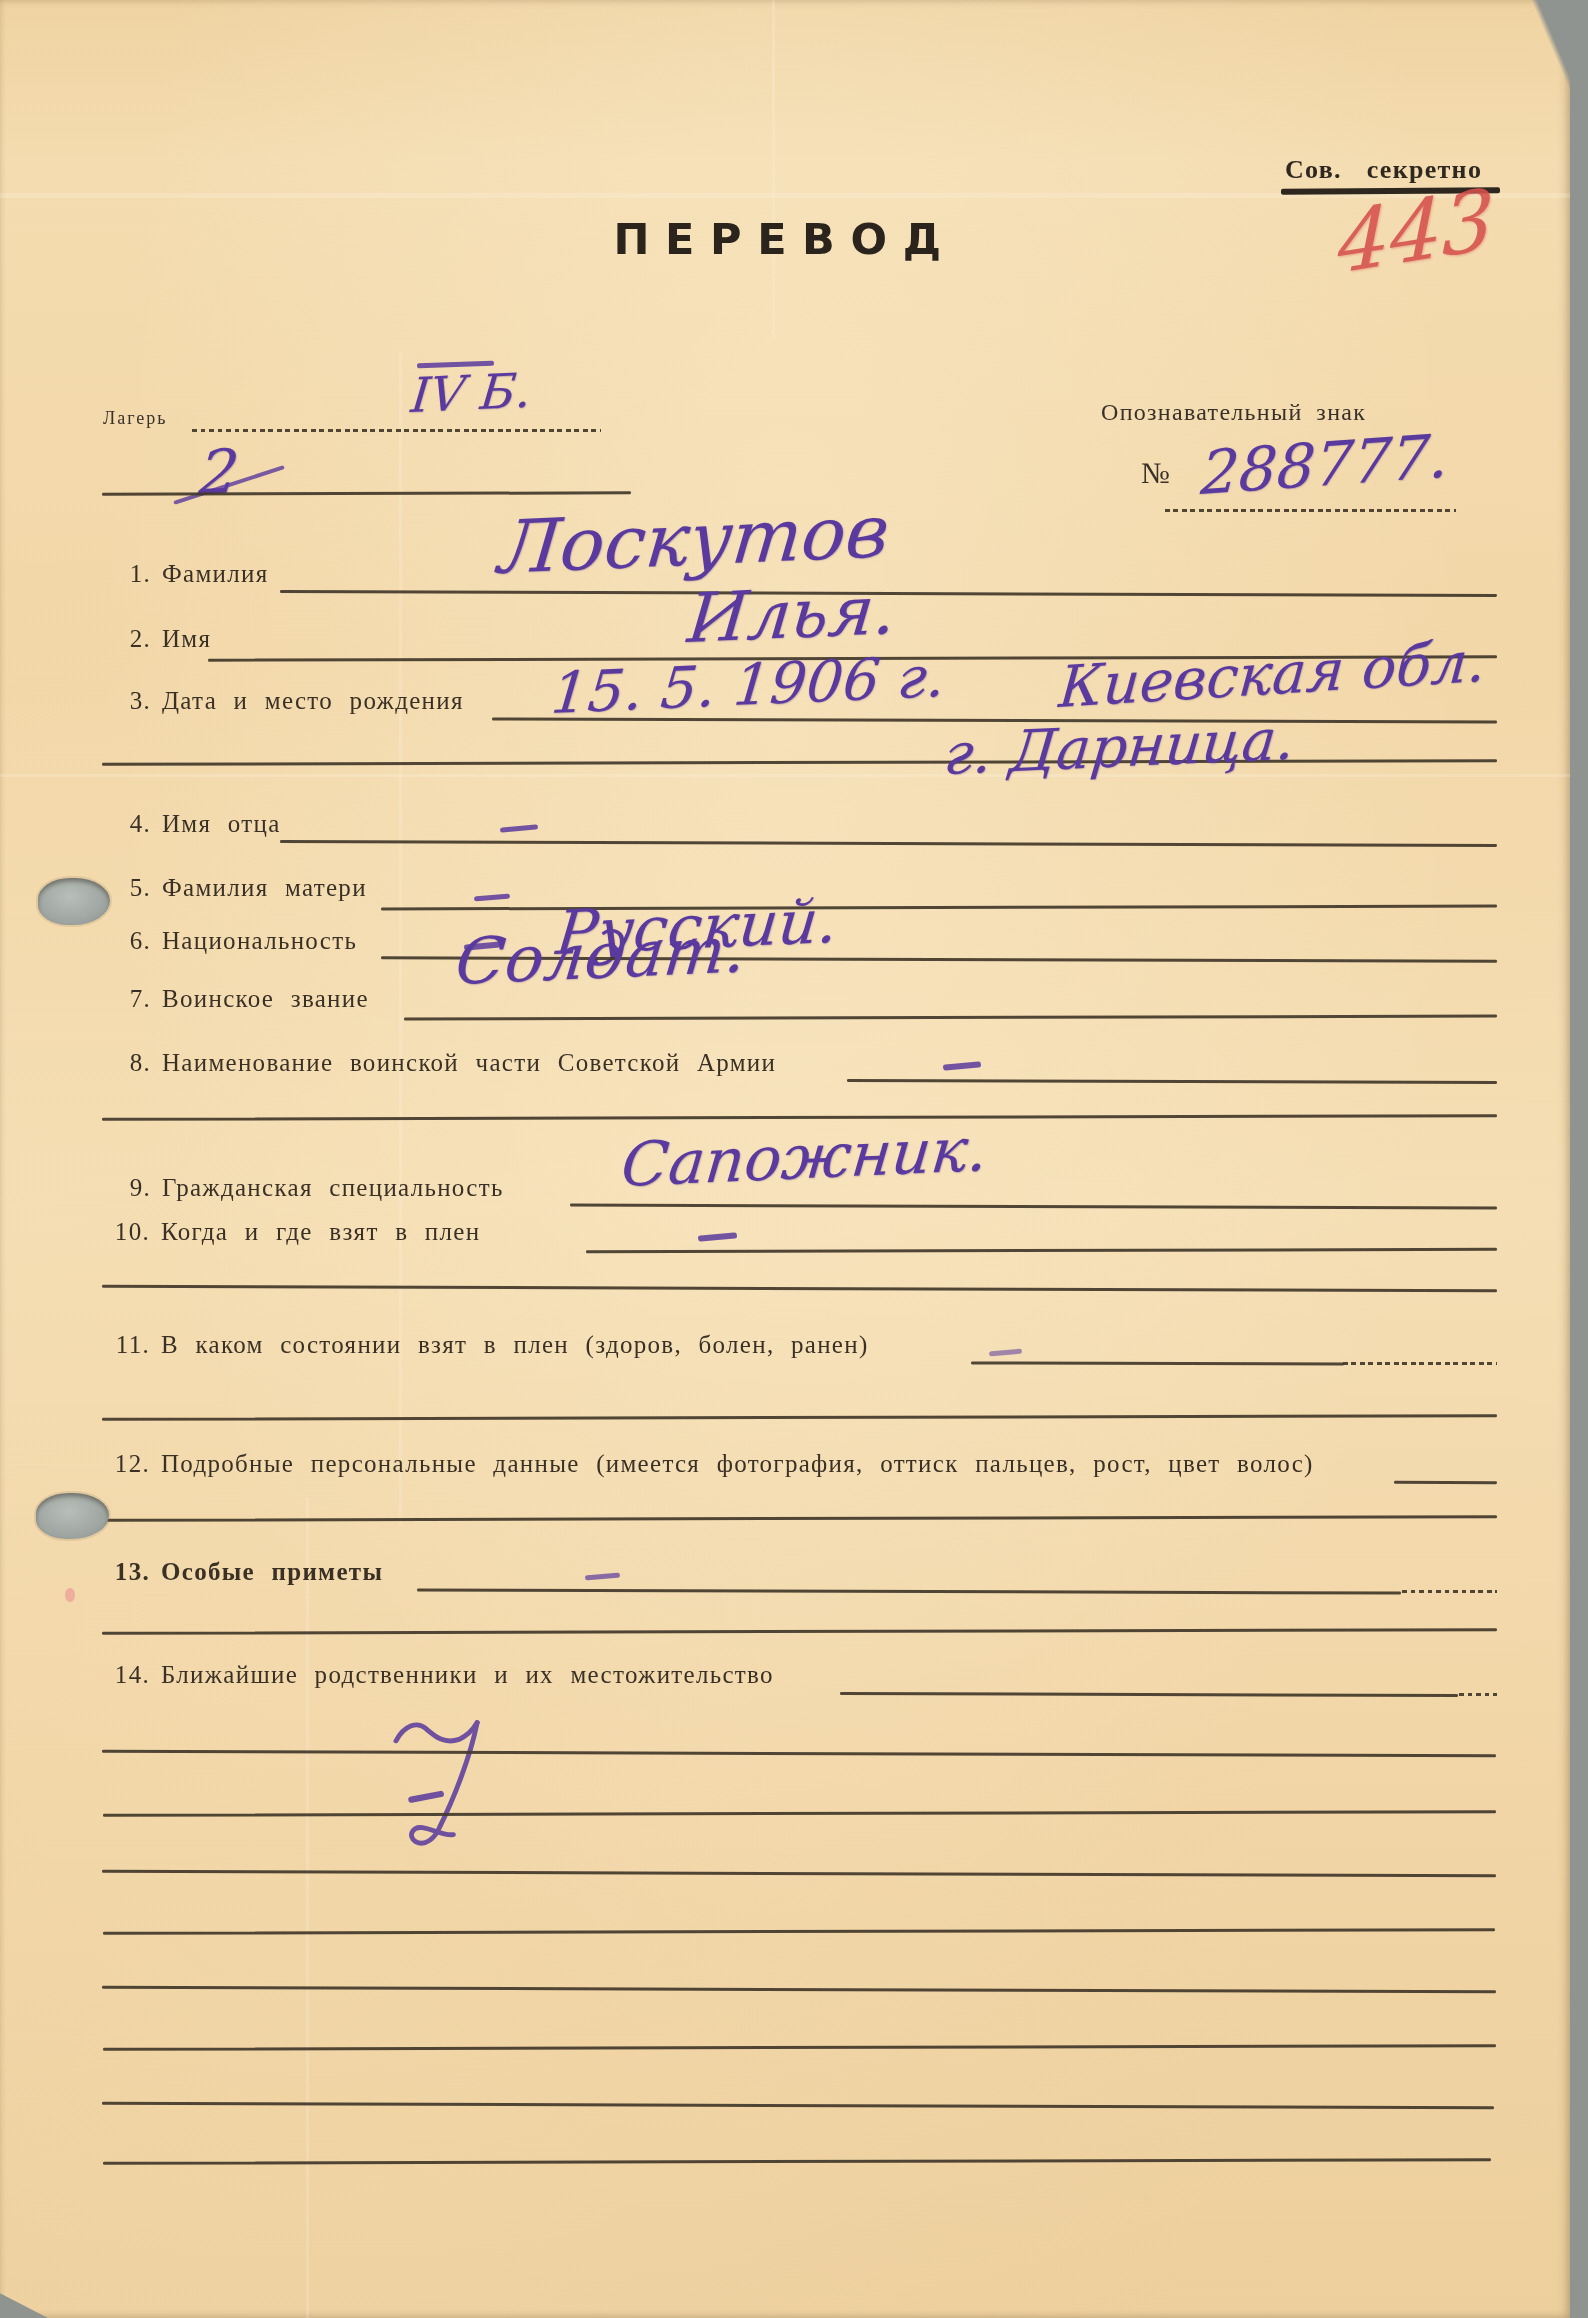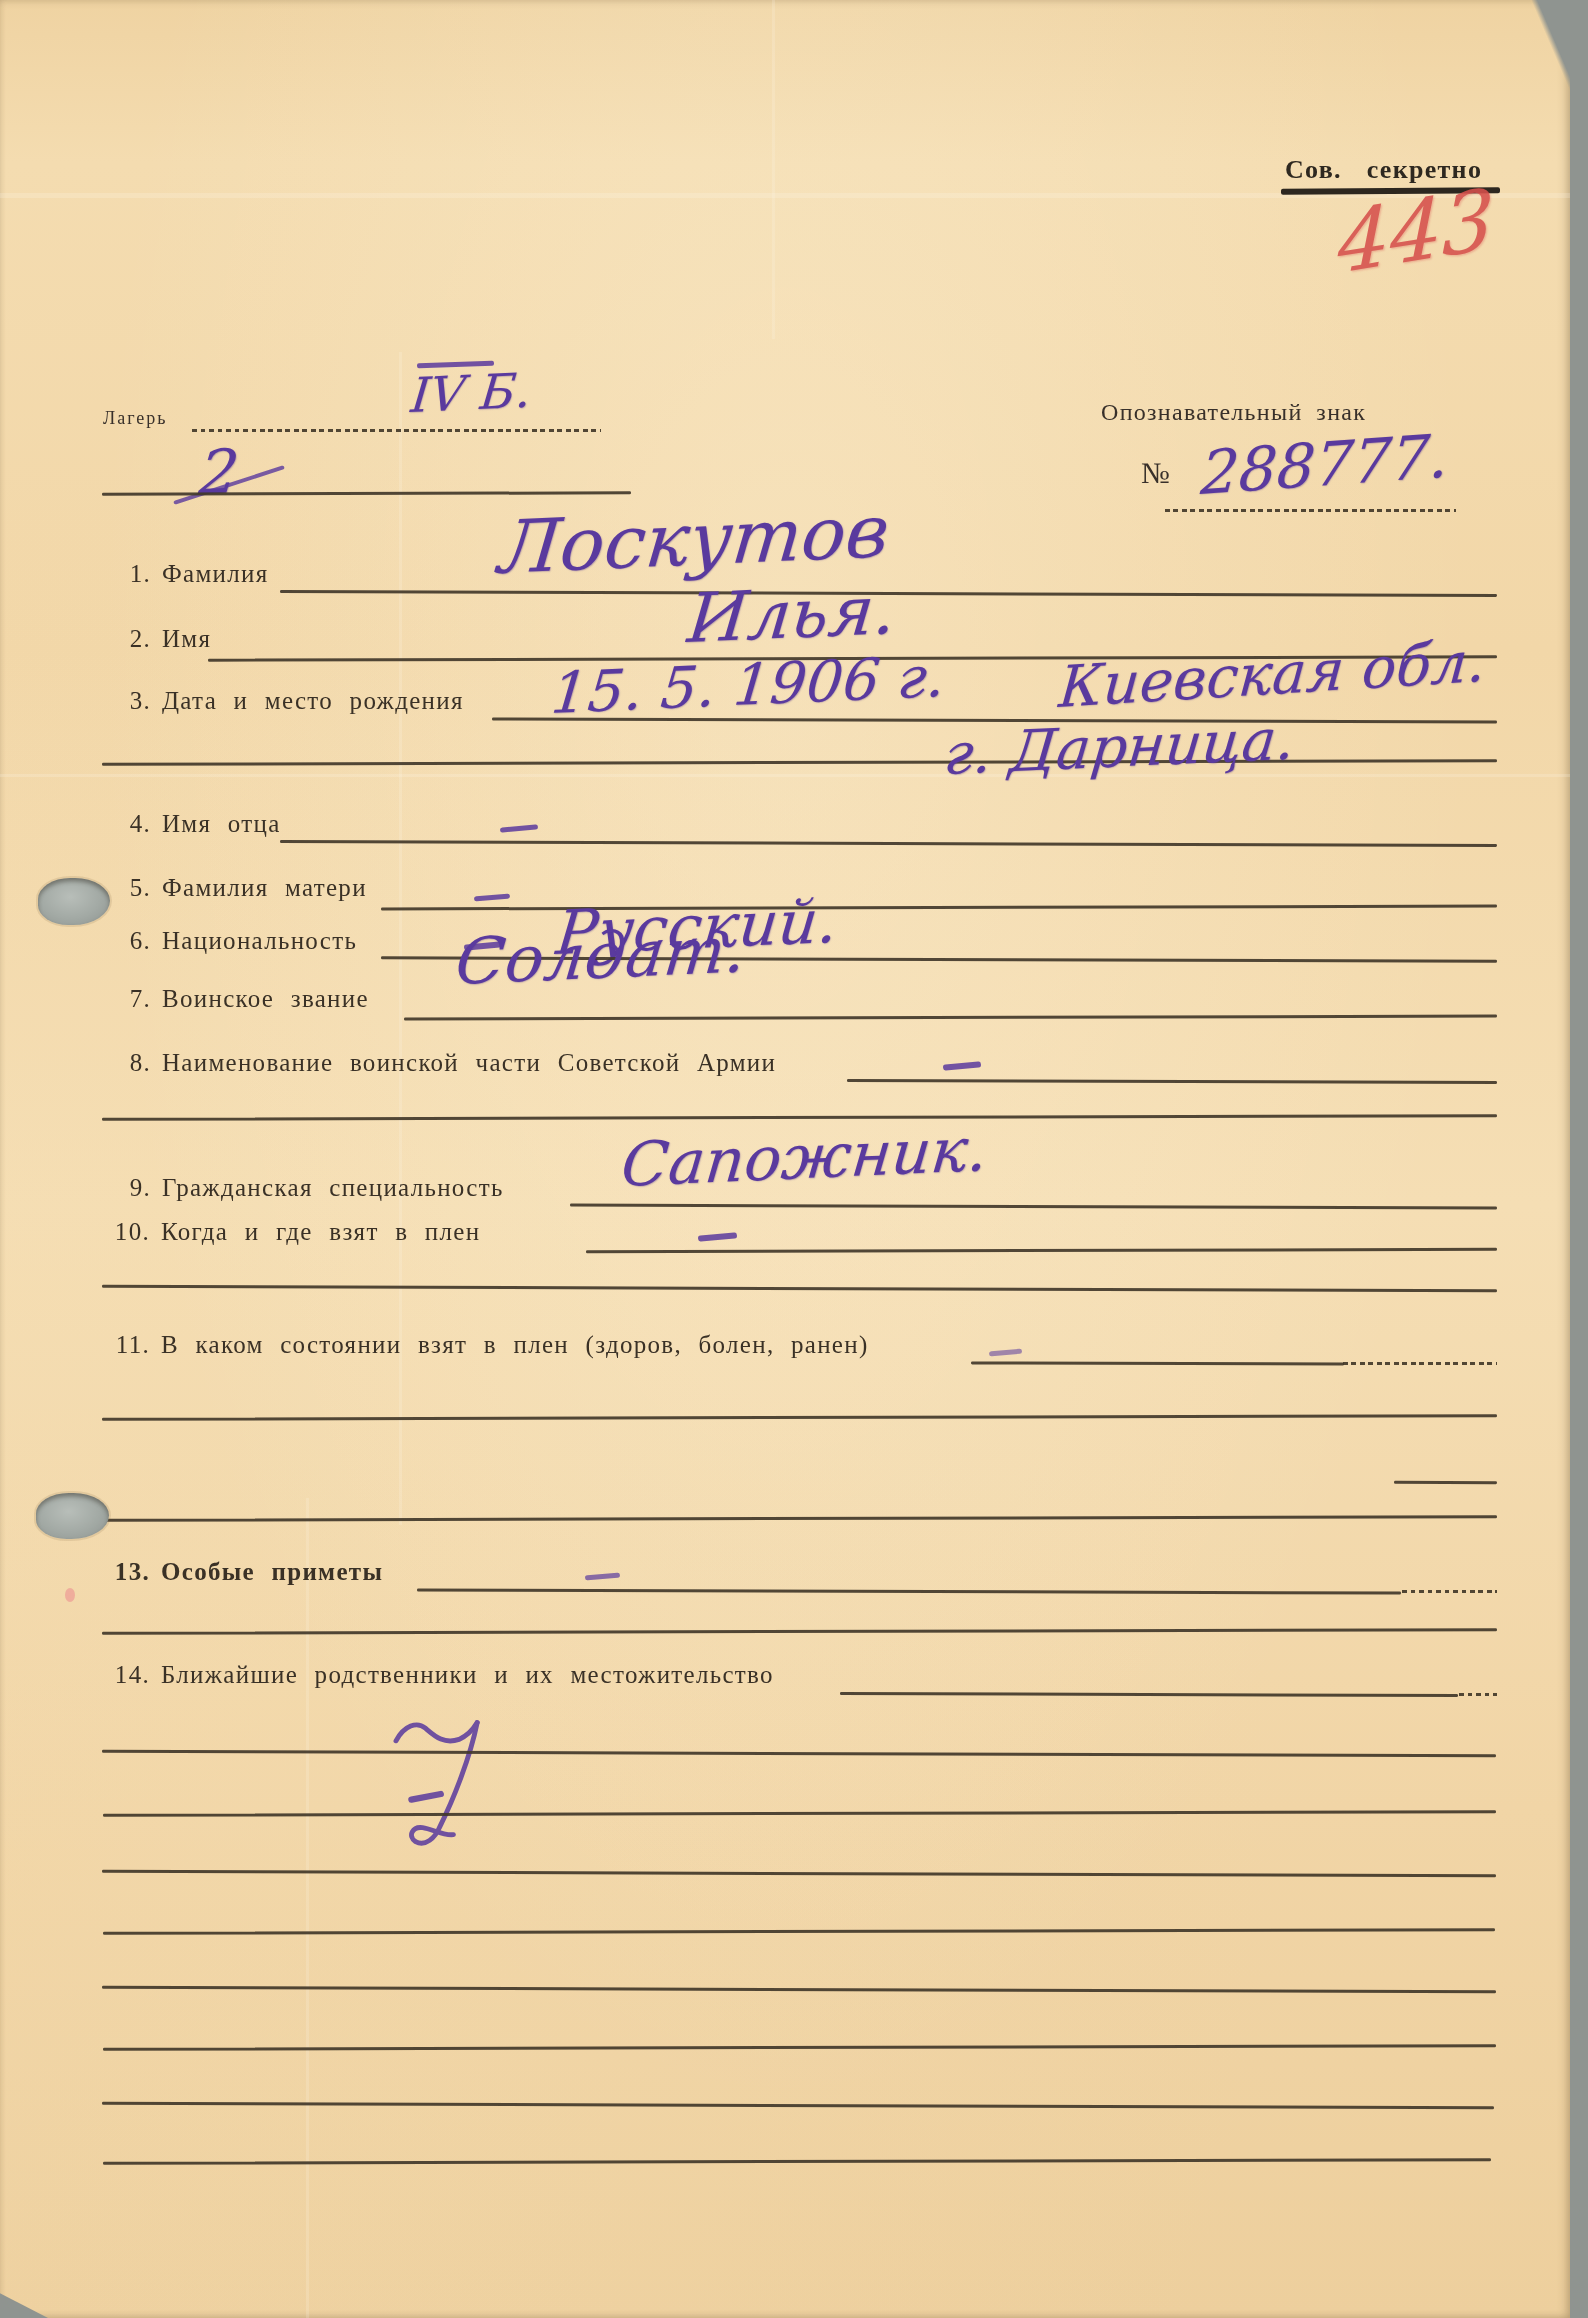--- a/index.html
+++ b/index.html
@@ -79,20 +79,21 @@
   <div class="crease-h" style="left:0;top:774px;width:1570px;height:3.3px;"></div>
   <div class="crease-v" style="left:399px;top:352px;width:3.3px;height:1173px;"></div>
   <div class="crease-v" style="left:306px;top:1498px;width:3.3px;height:820px;"></div>
   <div class="crease-v" style="left:772px;top:0;width:2.6px;height:339px;"></div>
   <div class="pinkdot" style="left:65px;top:1588px;"></div>
 
   <div class="print stamp" style="left:1285px;top:155px;">Сов. секретно</div>
   <div class="stamp-line" style="left:1281px;top:188px;width:219px;"></div>
   <div class="rednum" style="left:1337px;top:190px;">443</div>
 
+  <div class="title" style="top:214px;">ПЕРЕВОД</div>
 
   <div class="print" style="left:103px;top:408px;font-size:18px;letter-spacing:2px;">Лагерь</div>
   <div class="dotln" style="left:192px;top:429px;width:409px;"></div>
   <div class="overbar" style="left:417px;top:362px;width:77px;height:4.6px;transform:rotate(-2deg);"></div>
   <div class="ink" style="left:409px;top:371px;font-size:48px;">IV Б.</div>
   <div class="ink" style="left:197px;top:442px;font-size:61px;">2</div>
   <div class="strike" style="left:171px;top:483px;width:116px;height:3.9px;transform:rotate(-18deg);"></div>
   <div class="ln r2" style="left:102px;top:492px;width:529px;"></div>
 
   <div class="print" style="left:1101px;top:399px;font-size:24px;letter-spacing:1.3px;word-spacing:6.5px;">Опознавательный знак</div>
@@ -178,20 +179,24 @@
 
   <div class="lbl" style="left:102px;top:1331px;">
     <span class="num n2">11.</span>
     <span class="txt">В каком состоянии взят в плен (здоров, болен, ранен)</span>
   </div>
   <div class="dash" style="left:989px;top:1350px;width:33px;height:4.6px;opacity:.55;"></div>
   <div class="ln r1" style="left:971px;top:1362px;width:373px;"></div>
   <div class="dotln" style="left:1343px;top:1362px;width:154px;"></div>
   <div class="ln r2" style="left:102px;top:1416px;width:1395px;"></div>
 
+  <div class="lbl" style="left:102px;top:1450px;">
+    <span class="num n2">12.</span>
+    <span class="txt">Подробные персональные данные (имеется фотография, оттиск пальцев, рост, цвет волос)</span>
+  </div>
   <div class="ln r1" style="left:1394px;top:1481px;width:103px;"></div>
   <div class="ln r2" style="left:102px;top:1517px;width:1395px;"></div>
 
   <div class="lbl" style="left:102px;top:1558px;font-weight:bold;">
     <span class="num n2">13.</span>
     <span class="txt">Особые приметы</span>
   </div>
   <div class="dash" style="left:585px;top:1574px;width:35px;height:5.2px;opacity:.7;"></div>
   <div class="ln r1" style="left:417px;top:1590px;width:984px;"></div>
   <div class="dotln" style="left:1402px;top:1590px;width:95px;"></div>

